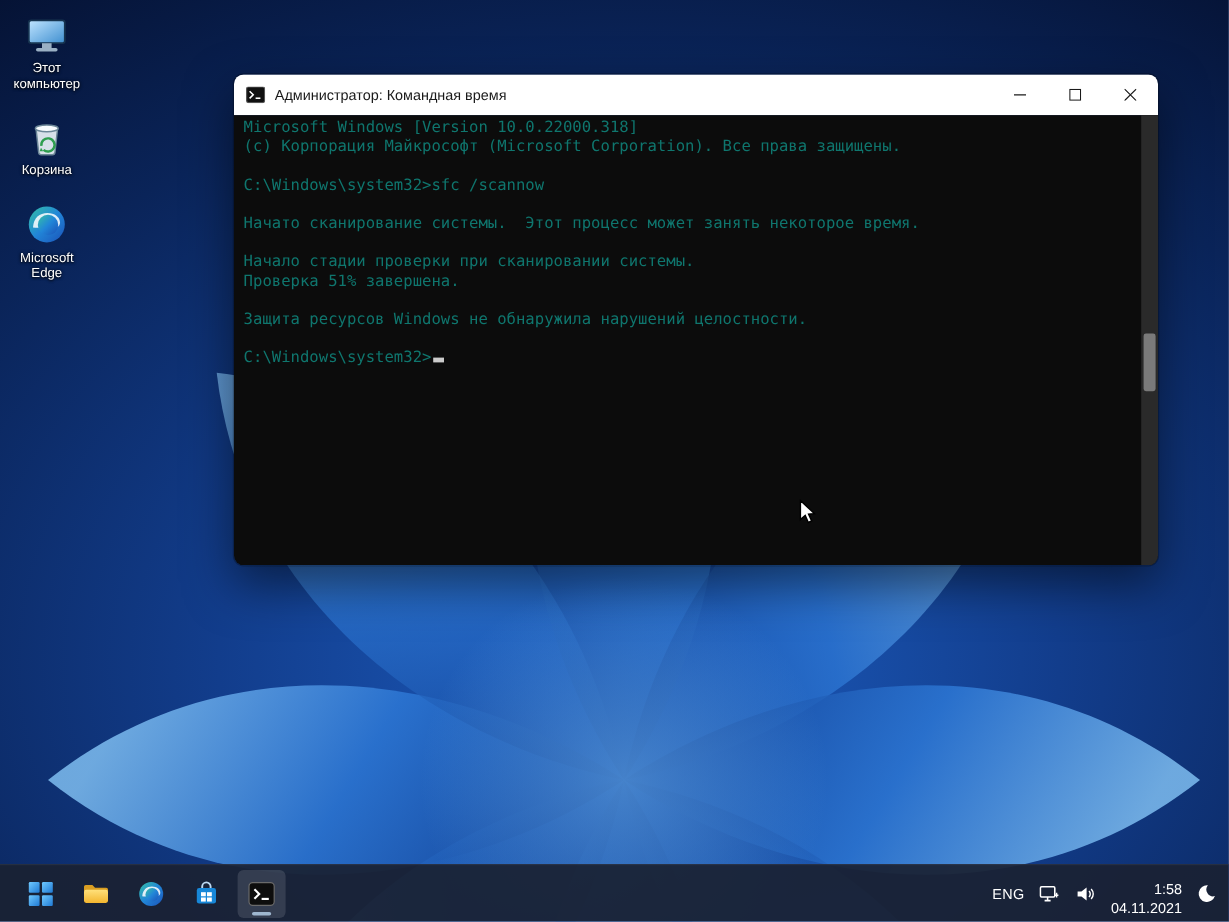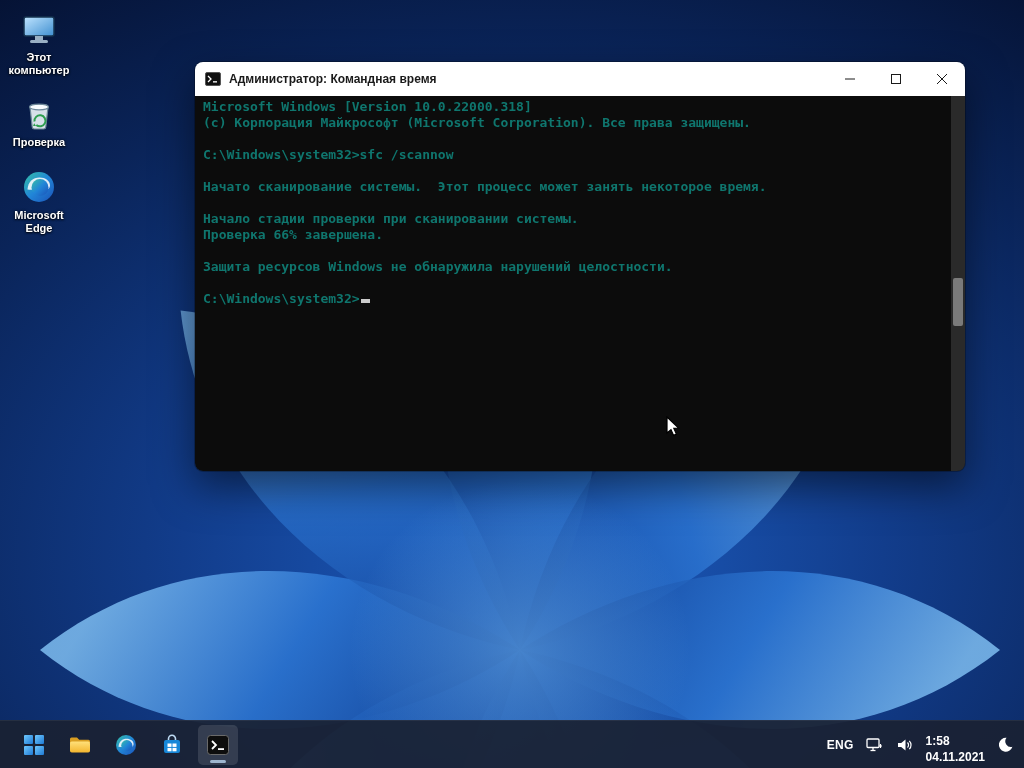--- a/index.html
+++ b/index.html
@@ -1,17 +1,17 @@
 <!DOCTYPE html>
 <html><head>
 <meta charset="utf-8">
 <style>
   * { margin:0; padding:0; box-sizing:border-box; }
   html,body { width:1024px; height:768px; overflow:hidden; font-family:"Liberation Sans", sans-serif; }
-  .desktop { position:relative; width:1024px; height:768px; overflow:hidden; background:#0a2256;font-weight:bold; }
+  .desktop { position:relative; width:1024px; height:768px; overflow:hidden; background:#0a2256; }
   .wallpaper { position:absolute; inset:0; width:100%; height:100%; }
 
   
   .desktop-icons { position:absolute; left:2px; top:8px; width:74px; display:flex; flex-direction:column; gap:14px; }
   .desktop-icon { width:74px; display:flex; flex-direction:column; align-items:center; gap:3px; cursor:default; padding:2px 0; }
   .icon-art { width:38px; height:38px; display:flex; align-items:center; justify-content:center; }
   .icon-label { color:#fff; font-size:11px; text-align:center; line-height:1.2;
                 text-shadow:0 1px 2px rgba(0,0,0,.9), 0 0 3px rgba(0,0,0,.7); word-wrap:break-word; max-width:72px; }
 
   
@@ -37,21 +37,21 @@
              display:flex; align-items:center; justify-content:space-between; padding:12px 10px; }
   .tb-icons { display:flex; align-items:center; gap:6px; margin-left:4px; }
   .tb-btn { position:relative; width:40px; height:40px; border:none; background:transparent; border-radius:5px;
             display:flex; align-items:center; justify-content:center; cursor:pointer; }
   .tb-btn.active { background:rgba(255,255,255,.12); }
   .tb-btn.active::after { content:""; position:absolute; bottom:2px; left:50%; transform:translateX(-50%);
                           width:16px; height:3px; border-radius:2px; background:#9eb6cf; }
   .tray { display:flex; align-items:center; gap:12px; color:#ffffff; }
   .tray .lang { font-size:12px; letter-spacing:.3px; cursor:pointer; }
   .tray-ico { display:flex; align-items:center; justify-content:center; cursor:pointer; }
-  .clock { font-size:12px; line-height:1.3; cursor:pointer;margin-top:10px; }
+  .clock { text-align:right; font-size:12px; line-height:1.3; cursor:pointer;margin-top:10px; }
 
   
   .mouse-cursor { position:absolute; left:663px; top:416px; width:20px; height:22px; pointer-events:none; z-index:50; }
 </style>
 </head>
 <body>
 
 <div class="desktop">
 
   <svg class="wallpaper" viewBox="0 0 1024 768" preserveAspectRatio="none">
@@ -107,21 +107,21 @@
 
     <div class="desktop-icon">
       <div class="icon-art">
         <svg width="38" height="38" viewBox="0 0 38 38">
           <path d="M10 12 L12.2 32 a2.2 2.2 0 0 0 2.2 2 h9.2 a2.2 2.2 0 0 0 2.2 -2 L28 12 Z" fill="#eef6fb" fill-opacity="0.9" stroke="#6c8798" stroke-width="1.2"></path>
           <ellipse cx="19" cy="12" rx="9.5" ry="2.8" fill="#f8fcfe" stroke="#6c8798" stroke-width="1.2"></ellipse>
           <path d="M19 25 m-4.5 1.5 a5.5 5.5 0 1 1 1.8 3.4" stroke="#2e9e4f" stroke-width="2" fill="none"></path>
           <path d="M16 31 l-3 0 l1.2 -2.8 Z" fill="#2e9e4f"></path>
         </svg>
       </div>
-      <div class="icon-label">Проверка</div>
+      <div class="icon-label">Корзина</div>
     </div>
 
     <div class="desktop-icon">
       <div class="icon-art">
         <svg width="38" height="38" viewBox="0 0 38 38">
           <defs>
             <linearGradient id="edg" x1="0" y1="0" x2="1" y2="1">
               <stop offset="0" stop-color="#35c1a5"></stop>
                 <stop offset="0.5" stop-color="#2186d8"></stop>
                 <stop offset="1" stop-color="#1b52b8"></stop>
@@ -167,21 +167,21 @@
 
     <div class="console">
       <div class="console-line">Microsoft Windows [Version 10.0.22000.318]</div>
       <div class="console-line">(c) Корпорация Майкрософт (Microsoft Corporation). Все права защищены.</div>
       <div class="console-line"></div>
       <div class="console-line">C:\Windows\system32&gt;sfc /scannow</div>
       <div class="console-line"></div>
       <div class="console-line">Начато сканирование системы.  Этот процесс может занять некоторое время.</div>
       <div class="console-line"></div>
       <div class="console-line">Начало стадии проверки при сканировании системы.</div>
-      <div class="console-line">Проверка 66% завершена.</div>
+      <div class="console-line">Проверка 51% завершена.</div>
       <div class="console-line"></div>
       <div class="console-line">Защита ресурсов Windows не обнаружила нарушений целостности.</div>
       <div class="console-line"></div>
       <div class="console-line"><span>C:\Windows\system32&gt;</span><span class="cursor-block"></span></div>
       <div class="scrollbar">
         <div class="scroll-thumb"></div>
       </div>
     </div>
   </div>
 

